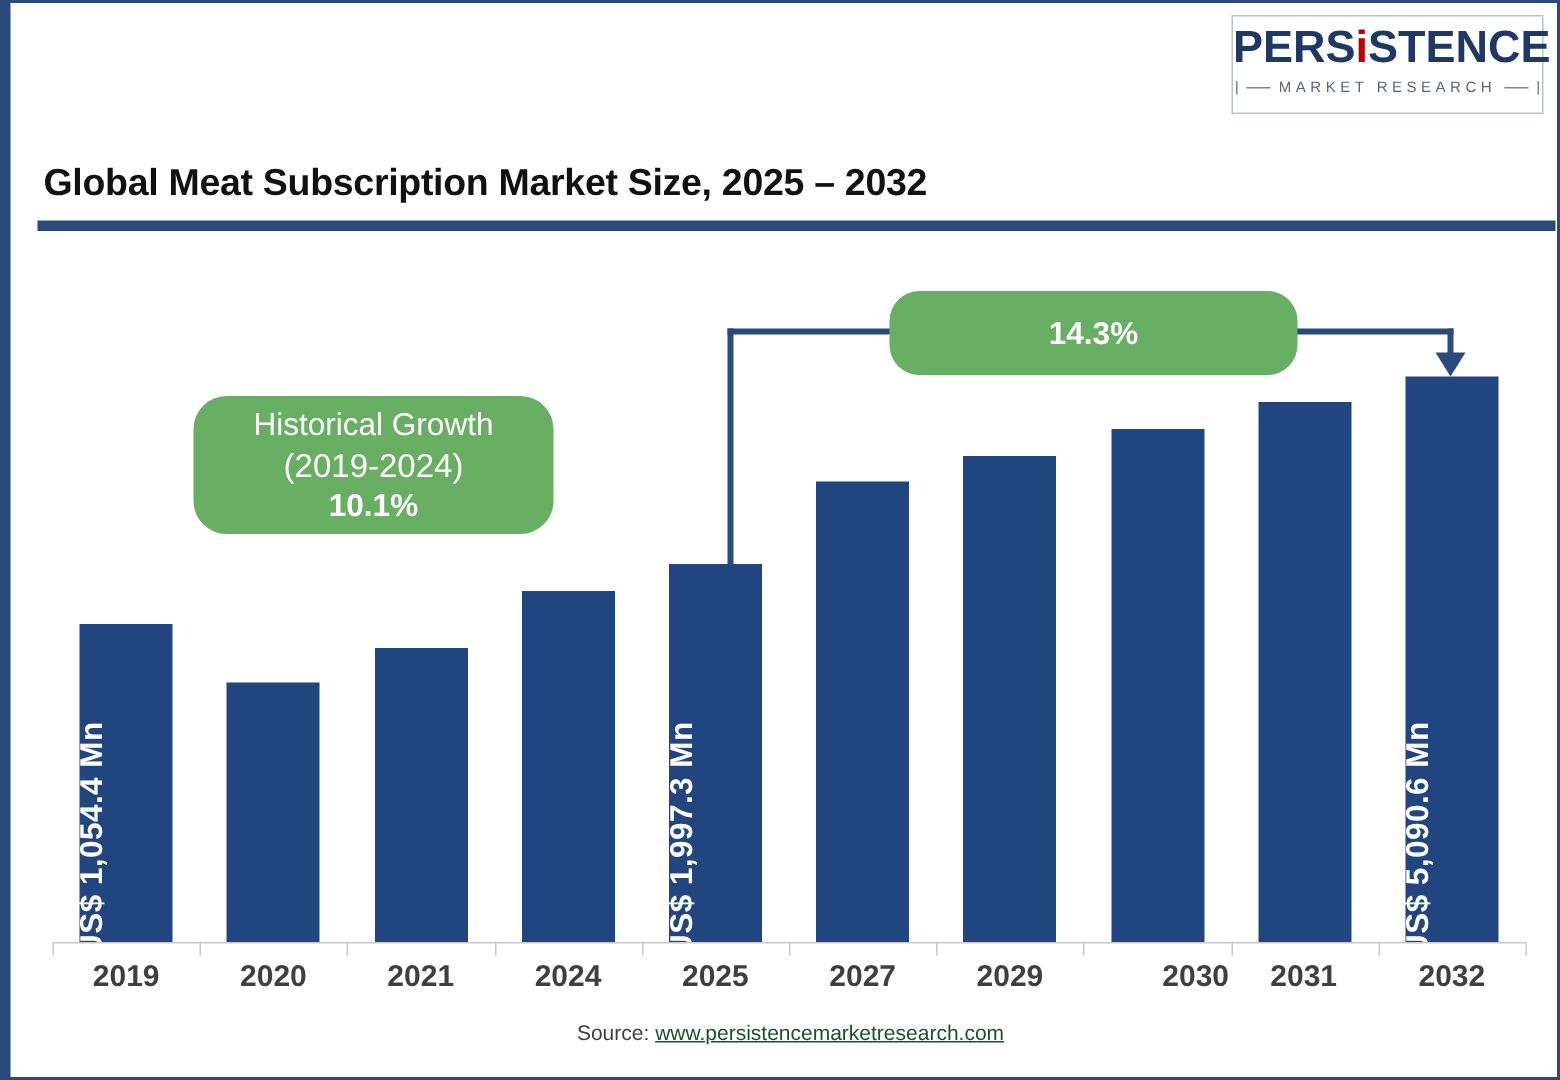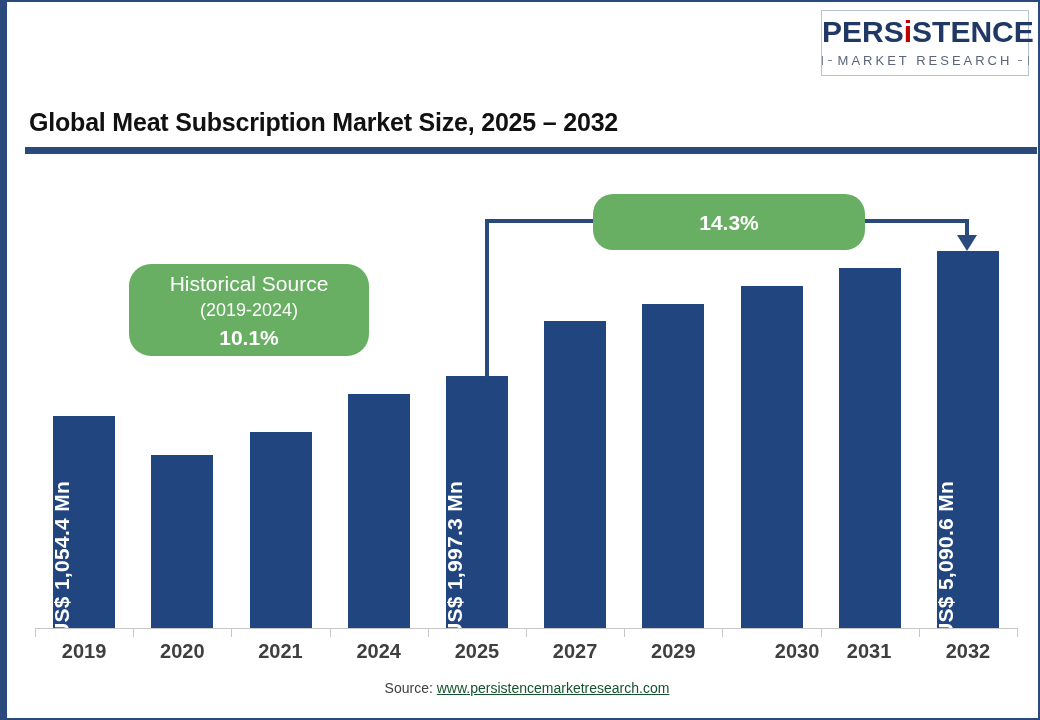--- a/index.html
+++ b/index.html
@@ -65,21 +65,21 @@
     height: 1px;
     width: 16px;
     background: #7a8499;
   }
   .logo-bracket {
     width: 1px;
     height: 9px;
     background: #7a8499;
   }
   #logo-sub {
-    font-size: 13px;
+    font-size: 10px;
     letter-spacing: 3px;
     color: #5b6478;
     font-family: "Liberation Sans", sans-serif;
     white-space: nowrap;
   }
 
   
   #chart-title {
     position: absolute;
     left: 22px;
@@ -159,21 +159,21 @@
     color: #ffffff;
     text-align: center;
     font-family: "Liberation Sans", sans-serif;
     display: flex;
     flex-direction: column;
     align-items: center;
     justify-content: center;
     box-sizing: border-box;
   }
   .callout .l1 { font-size: 21px; line-height: 27px; }
-  .callout .l2 { font-size: 18px; line-height: 27px; }
+  .callout .l2 { font-size: 22px; line-height: 27px; }
   .callout .l3 { font-size: 21px; line-height: 27px; font-weight: bold; }
 
   #callout-historical {
     left: 122px;
     top: 262px;
     width: 240px;
     height: 92px;
   }
   #callout-cagr {
     left: 586px;
@@ -302,21 +302,21 @@
       </div>
   </div>
 
   <div class="conn" id="conn-left-h"></div>
   <div class="conn" id="conn-left-v"></div>
   <div class="conn" id="conn-right-h"></div>
   <div class="conn" id="conn-right-v"></div>
   <div id="conn-arrowhead"></div>
 
   <div class="callout" id="callout-historical">
-    <div class="l1">Historical Source</div>
+    <div class="l1">Historical Growth</div>
     <div class="l2">(2019-2024)</div>
     <div class="l3">10.1%</div>
   </div>
 
   <div class="callout" id="callout-cagr">
     <div class="l3">14.3%</div>
   </div>
 
   <div id="source"><span>Source: </span><a id="source-link" href="#">www.persistencemarketresearch.com</a></div>
 

